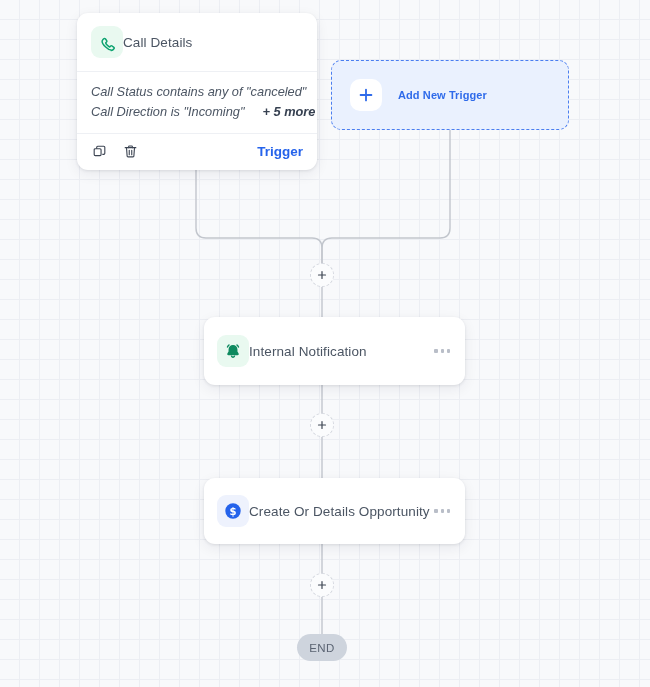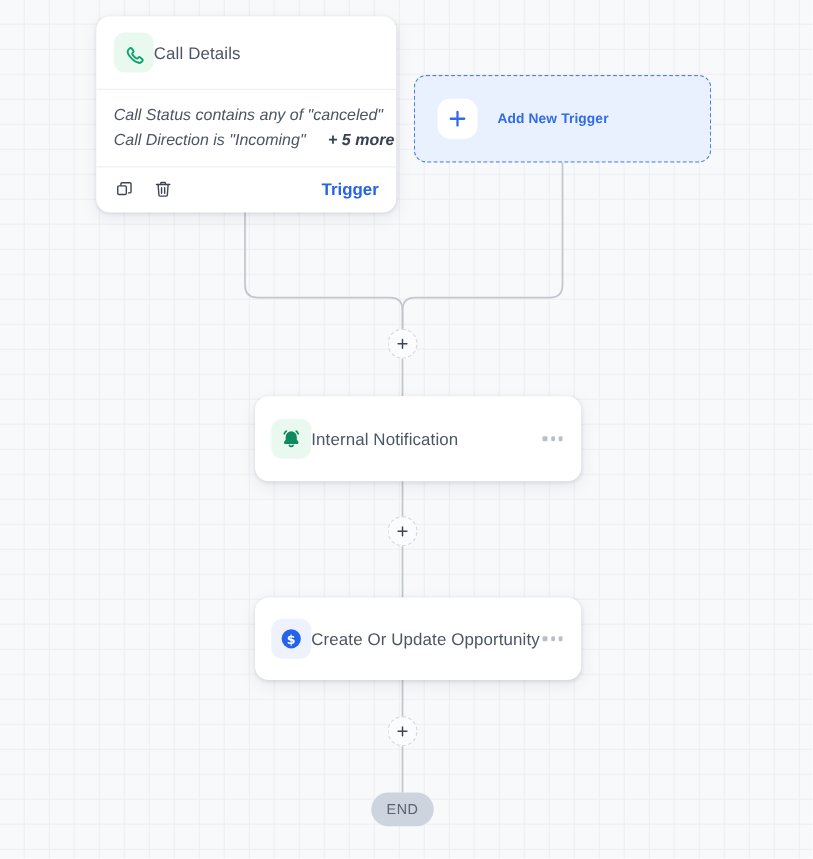--- a/index.html
+++ b/index.html
@@ -302,21 +302,21 @@
     </span>
   </div>
 
   <div class="node" id="node-opportunity">
     <span class="icon-tile blue-pale">
       <svg width="22" height="22" viewBox="0 0 24 24">
         <circle cx="12" cy="12" r="8.4" fill="#2563eb"></circle>
         <text x="12" y="16.2" text-anchor="middle" font-family="DejaVu Sans, sans-serif" font-size="11" font-weight="bold" fill="#ffffff">$</text>
       </svg>
     </span>
-    <span class="node-label">Create Or Update Opportunity</span>
+    <span class="node-label">Create Or Details Opportunity</span>
     <span class="node-menu">
       <i></i>
         <i></i>
         <i></i>
     </span>
   </div>
 
   <div class="plus-btn" id="plus-1">
     <svg width="12" height="12" viewBox="0 0 24 24" fill="none" stroke="#3d4553" stroke-width="2.4" stroke-linecap="round">
       <path d="M12 5v14M5 12h14"></path>

